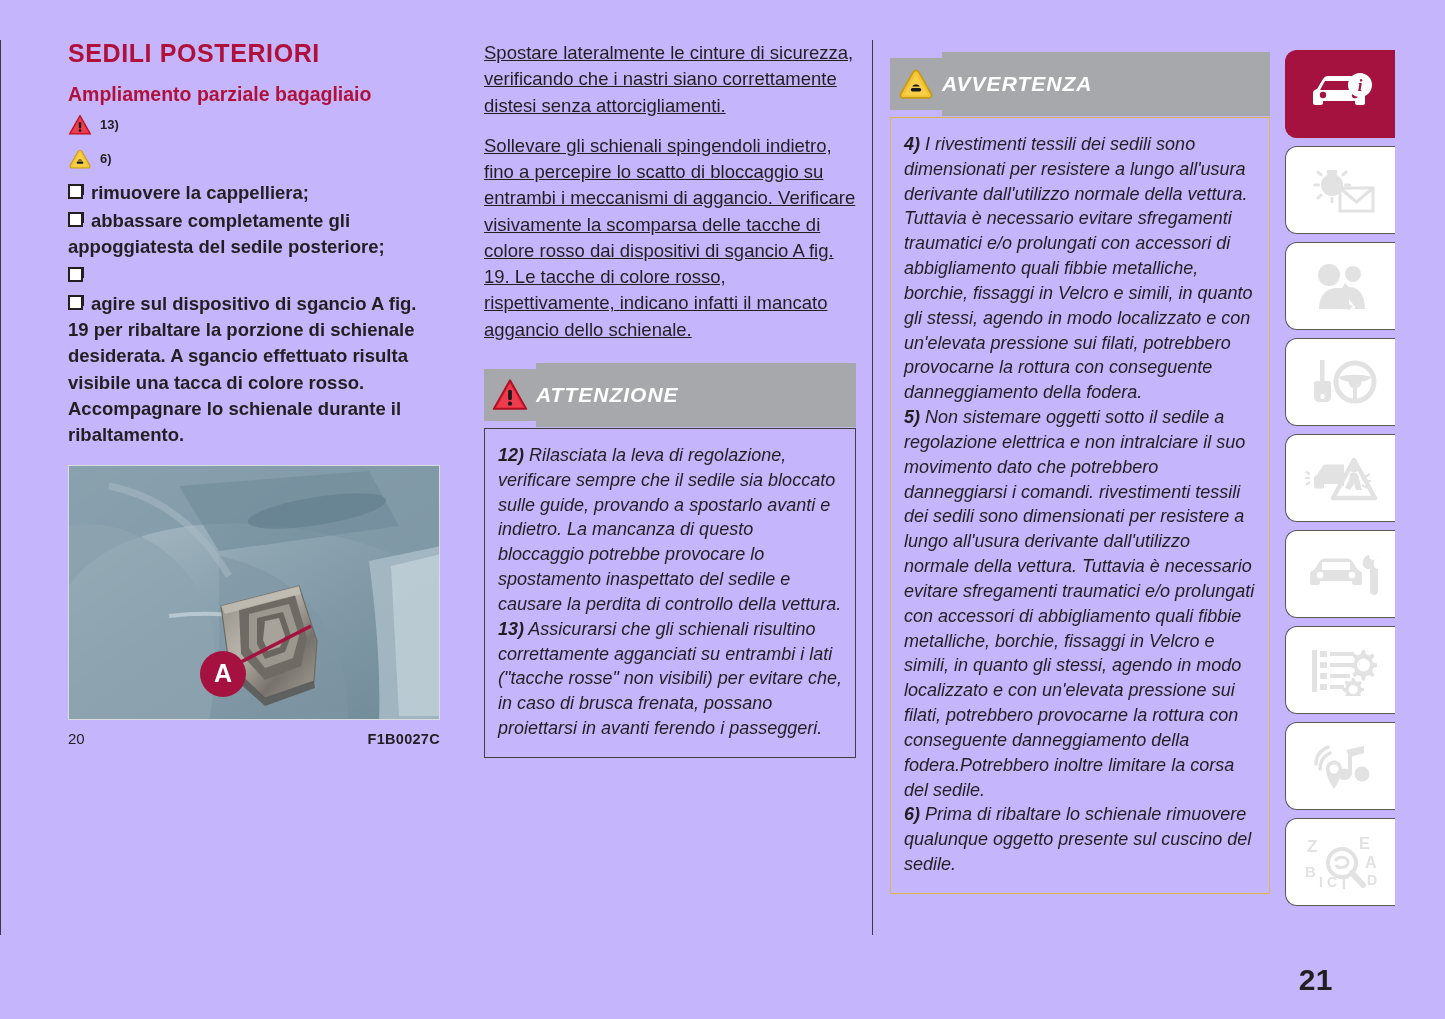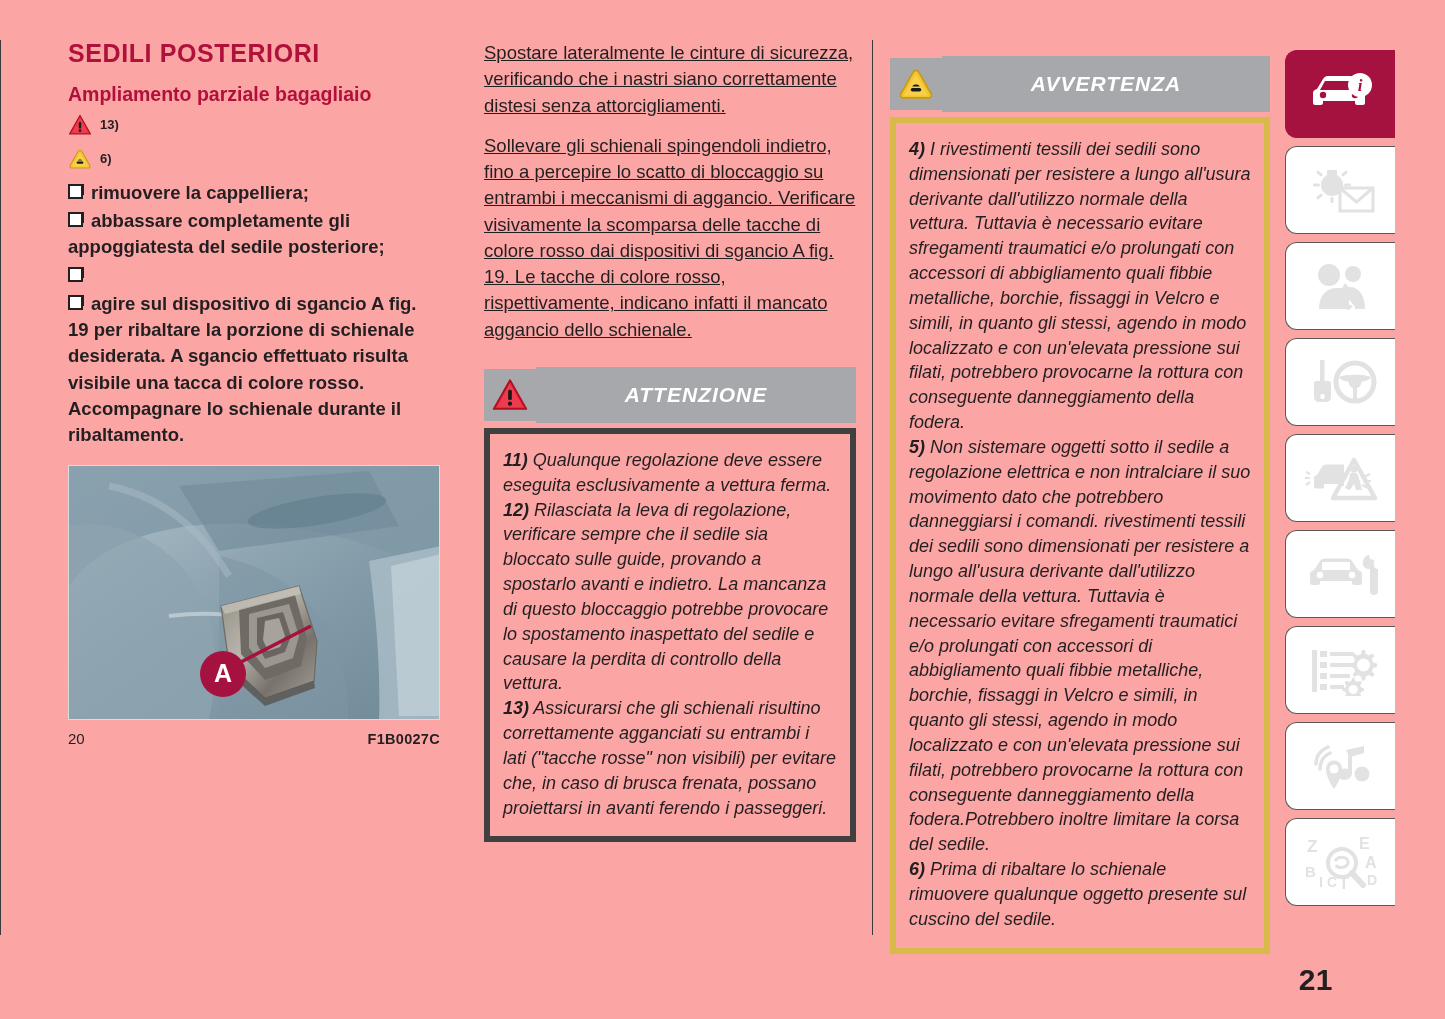--- a/index.html
+++ b/index.html
@@ -11,21 +11,21 @@
     width: 1445px;
     height: 1019px;
     font-family: "Liberation Sans", sans-serif;
     overflow: hidden;
     position: relative;
   }
 
   .page {
     position: absolute;
     inset: 0;
-    background: #fca5a5;
+    background: #c4b5fd;
   }
 
   
   .col {
     position: absolute;
     top: 40px;
   }
   .col-1 { left: 68px;  width: 372px; }
   .col-2 { left: 484px; width: 372px; }
   .col-3 { left: 890px; width: 380px; }
@@ -176,44 +176,44 @@
   
   .wbox { margin-top: 26px; }
   .wbox-header {
     display: flex;
     align-items: center;
     height: 52px;
     position: relative;
   }
   .wbox-header .bar {
     flex: 1;
-    height: 56px;
+    height: 64px;
     background: #a6a8ab;
     display: flex;
     align-items: center;
-    justify-content: center;
+    justify-content: flex-start;
   }
   .wbox-title {
     color: #ffffff;
     font-style: italic;
     font-weight: bold;
     font-size: 21px;
     letter-spacing: 1px;
   }
   .wbox-icon {
     width: 52px;
     height: 52px;
     background: #a6a8ab;
     display: flex;
     align-items: center;
     justify-content: center;
     flex: 0 0 auto;
   }
   .wbox-body {
-    border: 6px solid #404040;
+    border: 1px solid #404040;
     padding: 14px 13px 16px 13px;
     margin-top: 7px;
   }
   .wbox-body.amber { border-color: #d8b94a; }
   .wnote {
     font-size: 18px;
     font-style: italic;
     color: #231f20;
     line-height: 1.38;
     margin: 0;
@@ -364,21 +364,20 @@
             <path d="M12 3.6 L20.4 18.7 L3.6 18.7 Z" fill="#f05060" opacity="0.5"></path>
             <rect x="10.8" y="7.6" width="2.4" height="6.6" rx="1" fill="#1a1a1a"></rect>
             <circle cx="12" cy="16.6" r="1.35" fill="#1a1a1a"></circle>
           </svg>
         </div>
         <div class="bar">
           <span class="wbox-title">ATTENZIONE</span>
         </div>
       </div>
       <div class="wbox-body">
-        <p class="wnote"><b>11)</b> <span>Qualunque regolazione deve essere eseguita esclusivamente a vettura ferma.</span></p>
         <p class="wnote"><b>12)</b> <span>Rilasciata la leva di regolazione, verificare sempre che il sedile sia bloccato sulle guide, provando a spostarlo avanti e indietro. La mancanza di questo bloccaggio potrebbe provocare lo spostamento inaspettato del sedile e causare la perdita di controllo della vettura.</span></p>
         <p class="wnote"><b>13)</b> <span>Assicurarsi che gli schienali risultino correttamente agganciati su entrambi i lati ("tacche rosse" non visibili) per evitare che, in caso di brusca frenata, possano proiettarsi in avanti ferendo i passeggeri.</span></p>
       </div>
     </div>
   </div>
 
   <div class="col col-3">
     <div class="wbox" style="margin-top:18px">
       <div class="wbox-header">
         <div class="wbox-icon">

